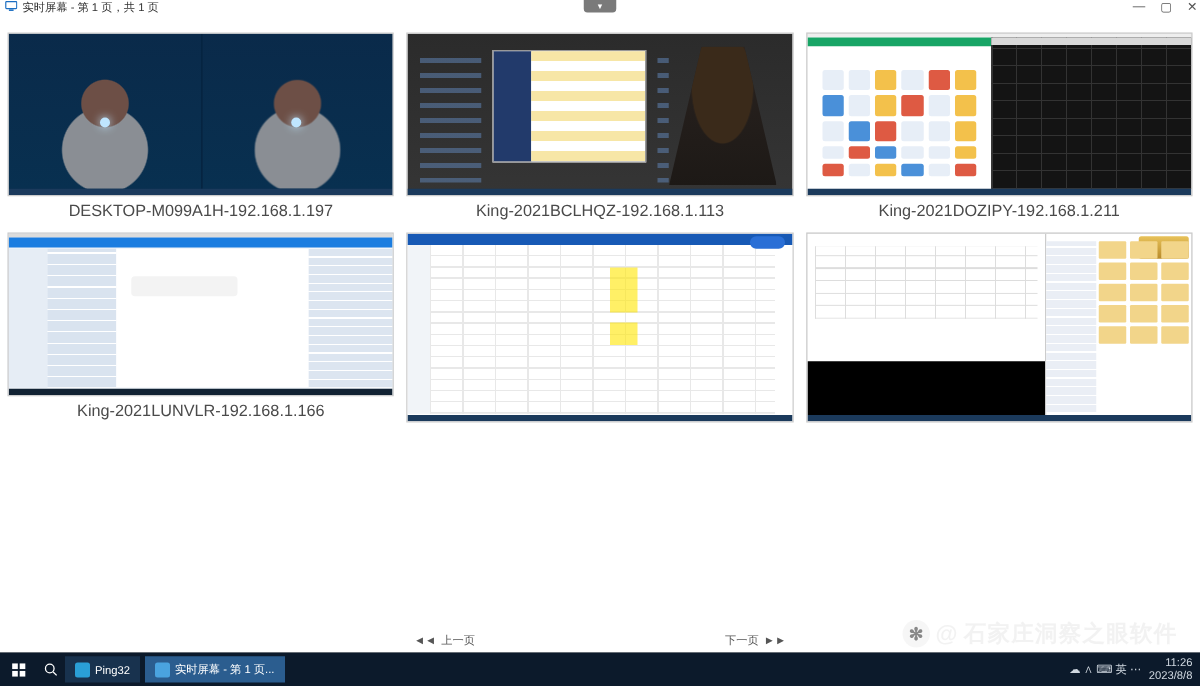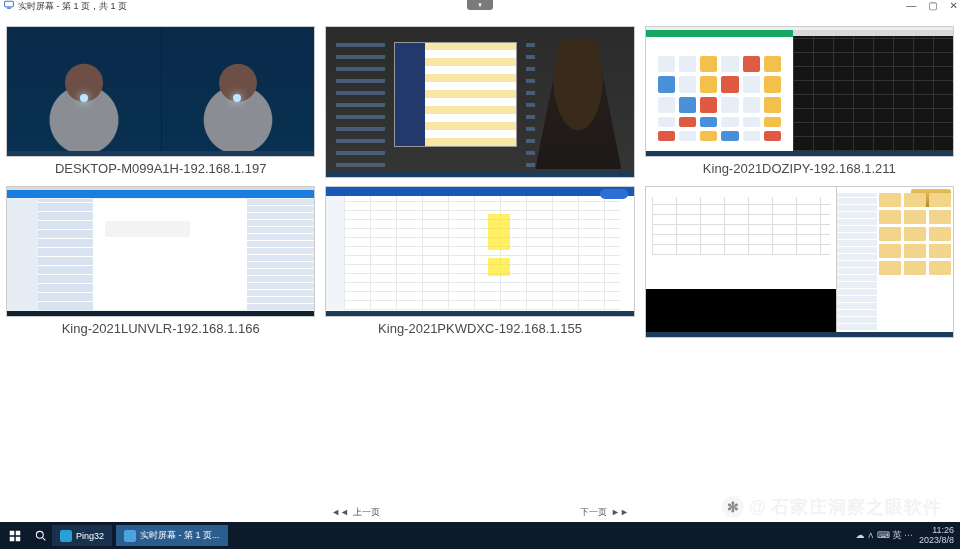--- a/index.html
+++ b/index.html
@@ -326,20 +326,21 @@
       <div class="thumb t2">
         <div class="icons"></div>
           <div class="win">
             <div class="side"></div>
             <div class="body"></div>
           </div>
         <div class="icons2"></div>
           <div class="char"></div>
           <div class="tb-taskbar"></div>
       </div>
+      <div class="caption">King-2021BCLHQZ-192.168.1.113</div>
     </div>
 
     <div class="cell">
       <div class="thumb t3">
         <div class="l">
             <div class="bar"></div>
             <div class="grid">
           <i></i>
               <i></i>
               <i></i>
@@ -397,21 +398,20 @@
       <div class="thumb t5">
         <div class="top"></div>
           <div class="lside"></div>
         <div class="body">
             <div class="hl"></div>
             <div class="hl2"></div>
           </div>
         <div class="badge"></div>
           <div class="tb-taskbar"></div>
       </div>
-      <div class="caption">King-2021PKWDXC-192.168.1.155</div>
     </div>
 
 
 
     <div class="cell">
       <div class="thumb t8">
         <div class="l">
             <div class="tbl"></div>
             <div class="blk"></div>
           </div>

